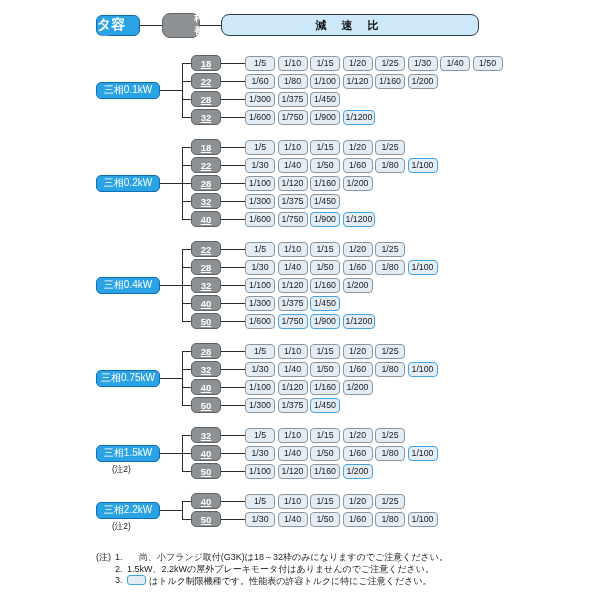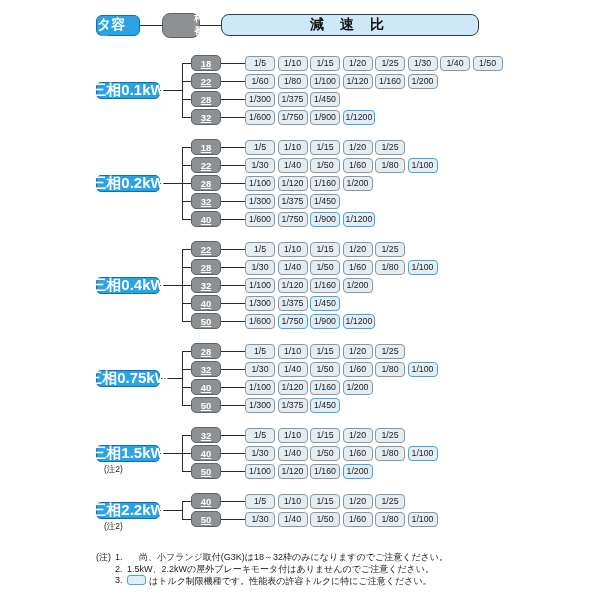--- a/index.html
+++ b/index.html
@@ -11,33 +11,33 @@
   
   .header-row{display:flex;align-items:center;height:26px;margin-bottom:16px;}
   .motor-head{box-sizing:border-box;width:44px;height:21px;border-radius:6px;
       background:var(--blue);border:1.5px solid var(--blue-border);color:#fff;
       font-weight:bold;font-size:14px;display:flex;align-items:center;justify-content:center;}
   .frame-head{box-sizing:border-box;width:32px;height:25px;border-radius:8px;
       background:var(--gray);border:1.5px solid var(--gray-border);color:#fff;
       font-weight:bold;font-size:9.5px;display:flex;align-items:center;justify-content:center;padding-left:36px;}
   .ratio-head{box-sizing:border-box;width:258px;height:22px;border-radius:8px;
       background:var(--ratio-head-fill);border:1.5px solid var(--dark-border);color:#111;
-      font-weight:bold;font-size:14px;letter-spacing:6px;
+      font-weight:bold;font-size:11px;letter-spacing:6px;
       display:flex;align-items:center;justify-content:center;}
   .hline{height:0;border-top:1.5px solid var(--line);}
   .hw22{width:22px;}.hw21{width:21px;}
 
   
   .group{display:flex;align-items:center;margin-bottom:12px;}
   .label-col{position:relative;width:64px;flex:none;display:flex;justify-content:center;}
   .motor-label{box-sizing:border-box;width:64px;height:17px;border-radius:5px;
       background:var(--blue);border:1.5px solid var(--blue-border);color:#fff;
-      font-weight:bold;font-size:15px;display:flex;align-items:center;justify-content:center;
+      font-weight:normal;font-size:10px;display:flex;align-items:center;justify-content:center;
       white-space:nowrap;}
-  .note2{position:absolute;top:100%;left:8px;margin-top:2px;font-size:8.5px;color:#222;}
+  .note2{position:absolute;top:100%;left:16px;margin-top:2px;font-size:8.5px;color:#222;}
   .label-line{width:22px;flex:none;}
   .rows{position:relative;}
   .trunk{position:absolute;left:0;top:9px;bottom:9px;border-left:1.5px solid var(--line);}
   .row{height:18px;display:flex;align-items:center;}
   .branch{width:9px;flex:none;}
   .frame-box{box-sizing:border-box;width:30px;height:16px;border-radius:5px;flex:none;
       background:var(--gray);border:1px solid var(--gray-border);color:#fff;
       font-weight:bold;font-size:9.5px;display:flex;align-items:center;justify-content:center;text-decoration:underline;}
   .frame-line{width:24px;flex:none;}
   .ratio-box{box-sizing:border-box;min-width:30px;height:15px;padding:0 2px;flex:none;

